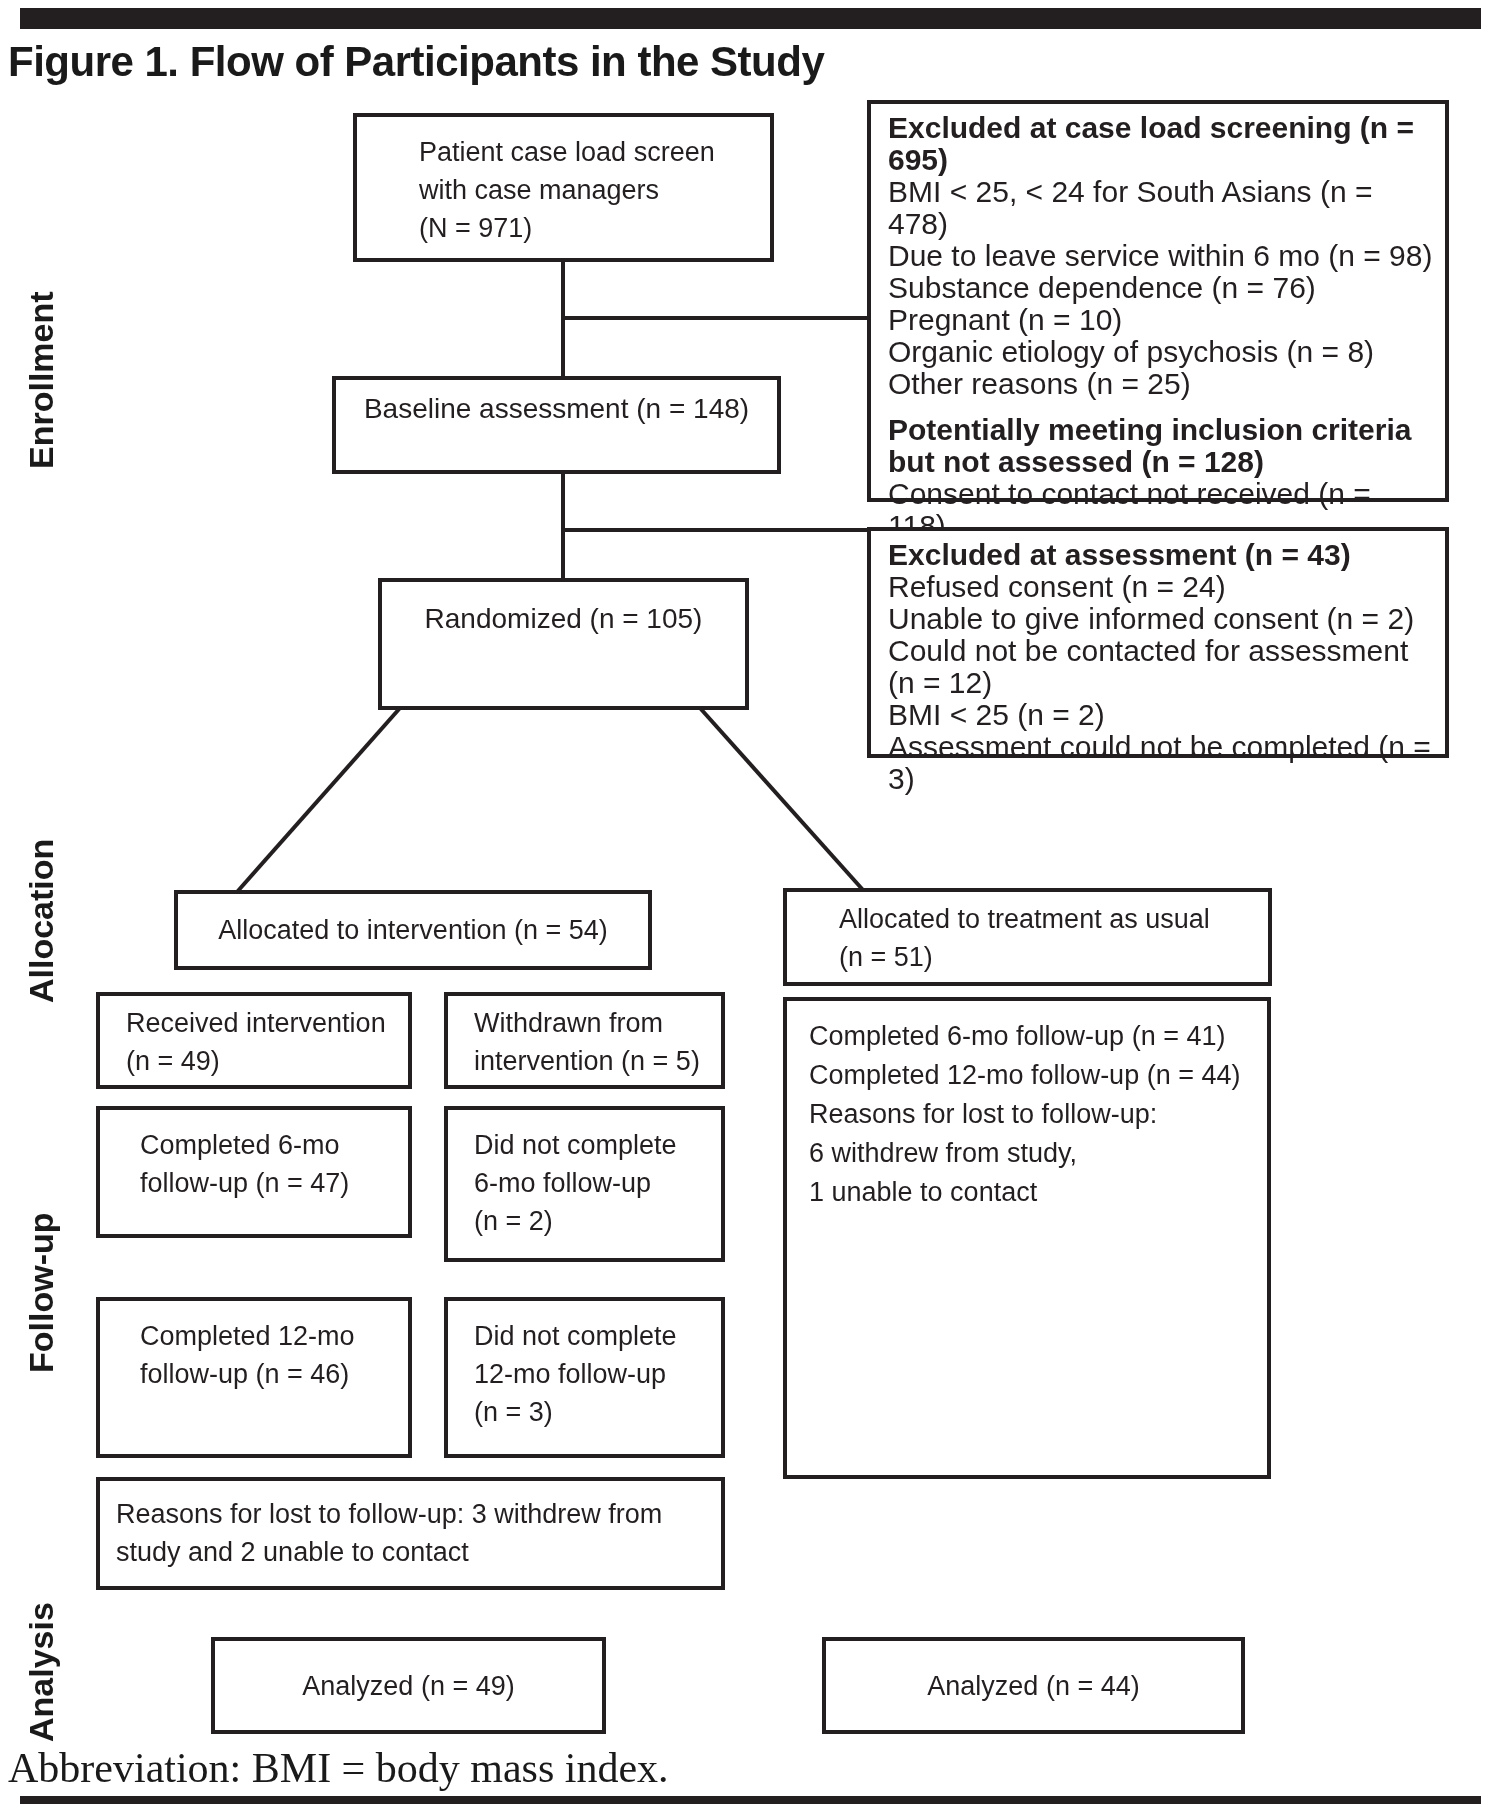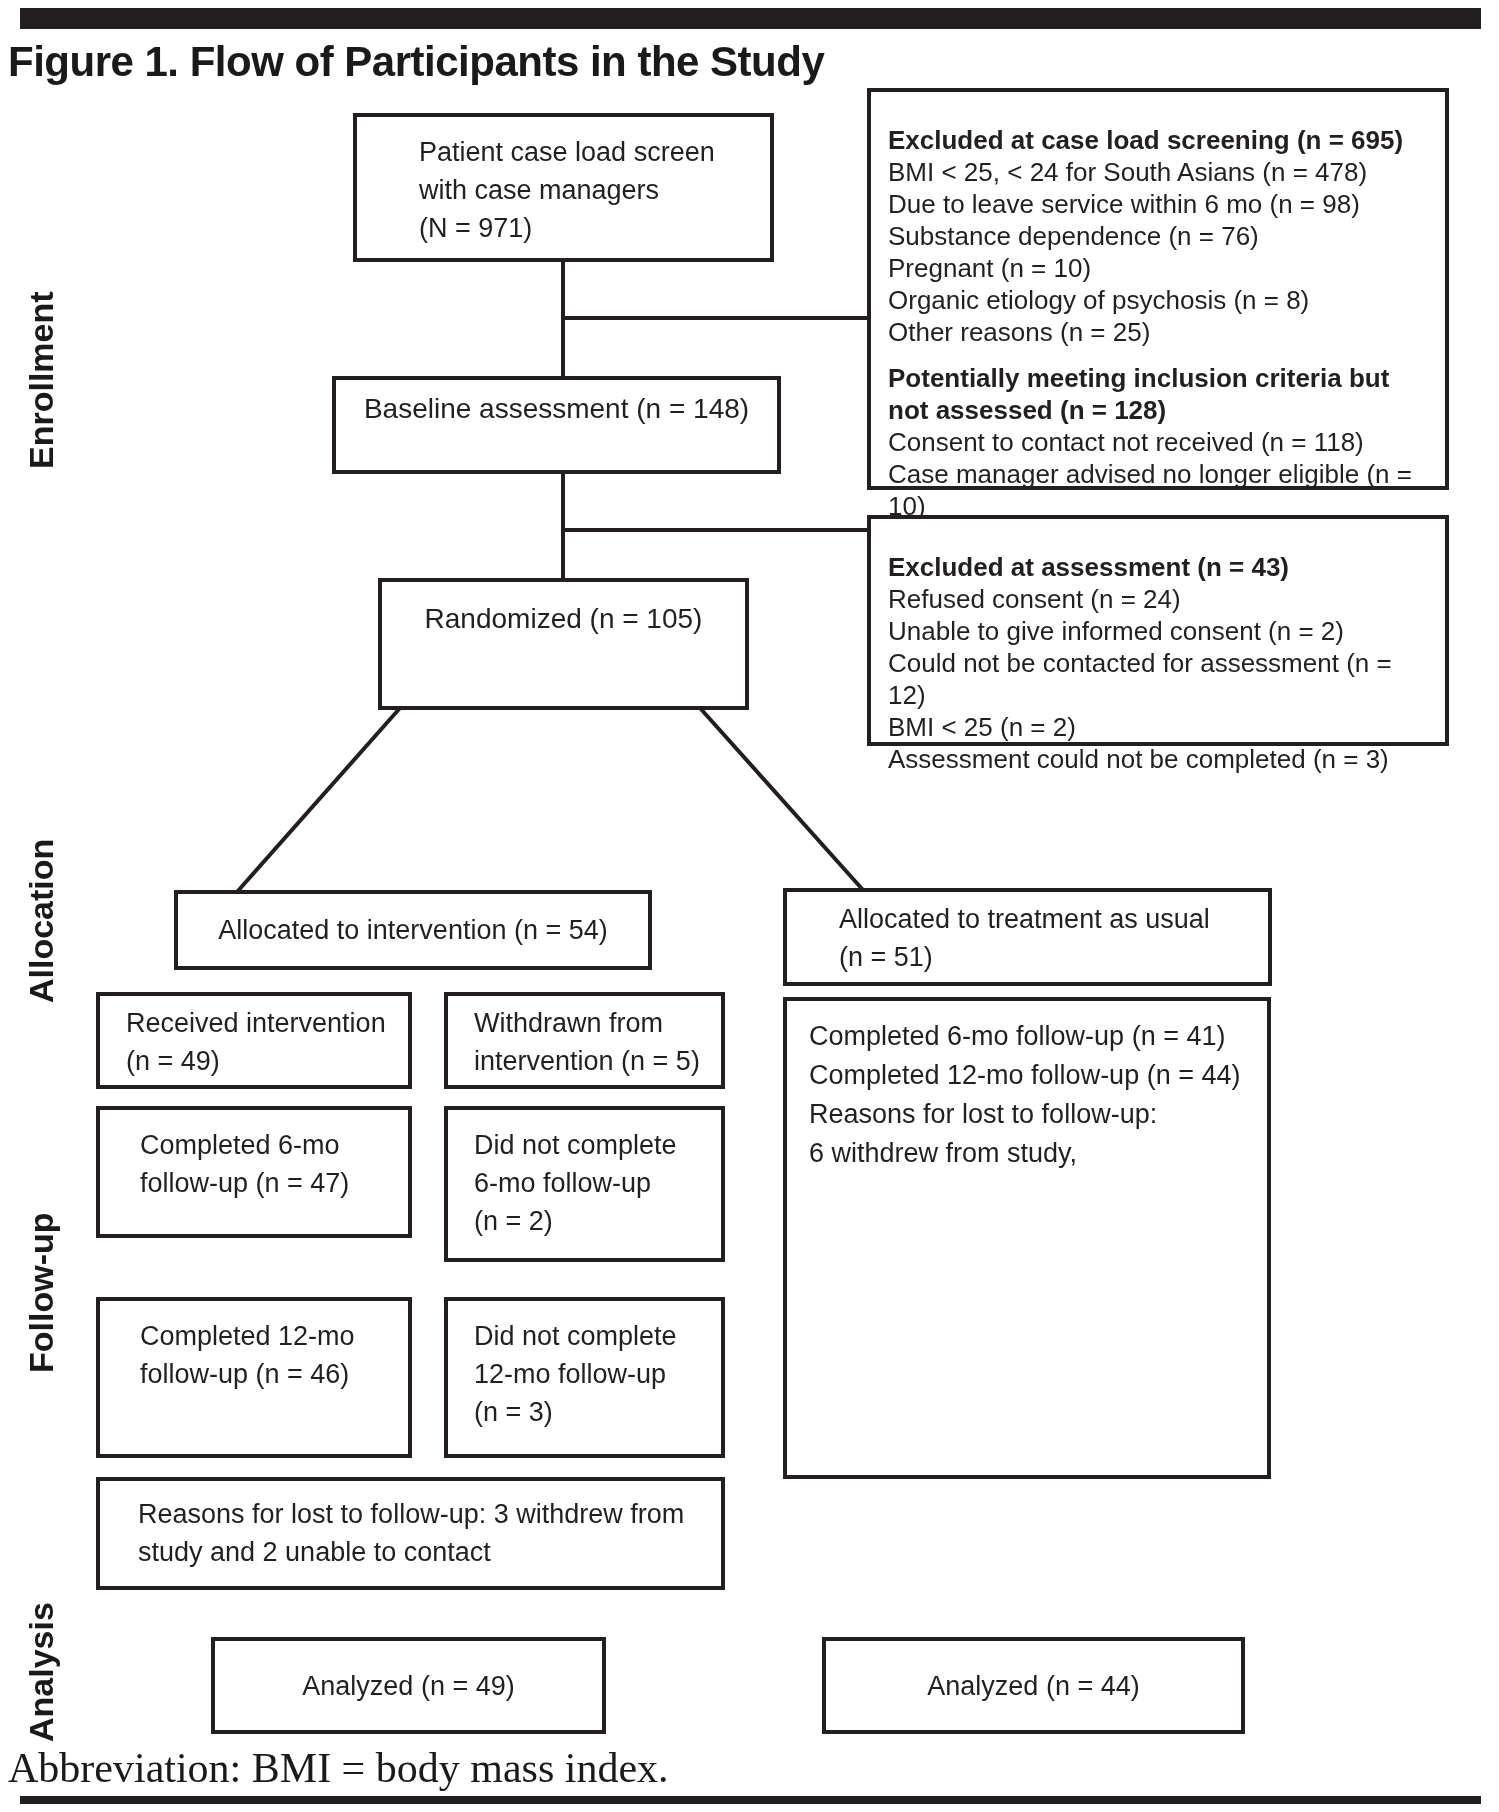--- a/index.html
+++ b/index.html
@@ -21,21 +21,21 @@
     position:absolute;left:22px;
     writing-mode:vertical-rl;transform:rotate(180deg);
     font-size:34px;font-weight:bold;color:#1a1a1a;
     display:flex;align-items:center;justify-content:center;
   }
   .box{
     position:absolute;border:4px solid #231f20;box-sizing:border-box;
     background:#ffffff;font-size:27px;line-height:38px;
   }
   .center{display:flex;align-items:center;justify-content:center;text-align:center;}
-  .excl{font-size:26px;line-height:32px;padding:32px 12px 0 17px;}
+  .excl{font-size:30px;line-height:32px;padding:8px 12px 0 17px;margin-top:12px;}
   .excl .hd{font-weight:bold;}
   .excl .gap{height:14px;}
   svg.connectors{position:absolute;left:0;top:0;}
   .footer{
     position:absolute;left:8px;top:1744px;
     font-family:"Liberation Serif", serif;font-size:42px;color:#1a1a1a;
   }
 </style>
 </head>
 <body>
@@ -138,23 +138,24 @@
     <div>Did not complete</div>
     <div>12-mo follow-up</div>
     <div>(n = 3)</div>
   </div>
 
   <div class="box" style="left:783px;top:997px;width:488px;height:482px;padding:16px 6px 0 22px;line-height:39px;">
     <div>Completed 6-mo follow-up (n = 41)</div>
     <div>Completed 12-mo follow-up (n = 44)</div>
     <div>Reasons for lost to follow-up:</div>
     <div>6 withdrew from study,</div>
+    <div>1 unable to contact</div>
   </div>
 
-  <div class="box" style="left:96px;top:1477px;width:629px;height:113px;padding:14px 6px 0 38px;">
+  <div class="box" style="left:96px;top:1477px;width:629px;height:113px;padding:14px 6px 0 16px;">
     <div>Reasons for lost to follow-up: 3 withdrew from</div>
     <div>study and 2 unable to contact</div>
   </div>
 
   <div class="box center" style="left:211px;top:1637px;width:395px;height:97px;">
     <span>Analyzed (n = 49)</span>
   </div>
 
   <div class="box center" style="left:822px;top:1637px;width:423px;height:97px;">
     <span>Analyzed (n = 44)</span>

